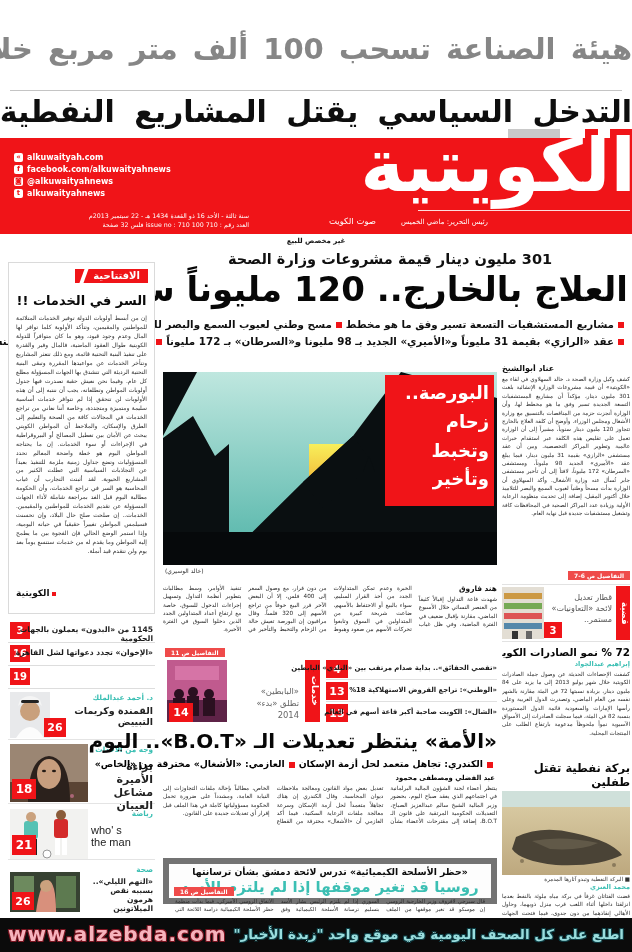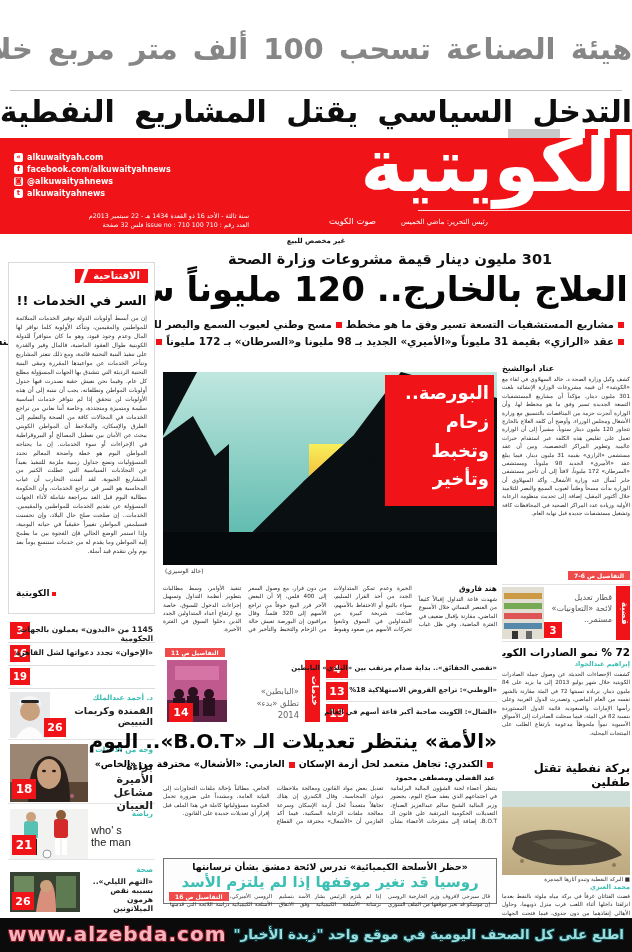--- a/index.html
+++ b/index.html
@@ -95,21 +95,21 @@
   .svc-text{position:absolute;right:0;top:6px;font-size:6.9px;font-weight:bold;color:#1a1a1a;white-space:nowrap;}
 
   
   .bot{position:absolute;top:729px;left:163px;width:334px;text-align:center;}
   .bot-headline{font-size:20px;font-weight:bold;color:#070707;white-space:nowrap;}
   .bot-subs{margin-top:5px;font-size:9.3px;font-weight:bold;white-space:nowrap;}
   .bot-byline{text-align:right;font-size:6.8px;font-weight:bold;margin:5px 2px 2px;}
   .bot-body{column-count:3;column-gap:7px;font-size:5.7px;line-height:1.45;text-align:justify;color:#2b2b2b;height:64px;overflow:hidden;}
 
   
-  .russia{position:absolute;top:858px;left:163px;width:334px;height:46px;border:1px solid #737373;background:#fdfdfd;padding:2px 6px;text-align:center;}
+  .russia{position:absolute;top:858px;left:163px;width:334px;height:46px;border:6px solid #737373;background:#fdfdfd;padding:2px 6px;text-align:center;}
   .ru-kicker{font-size:9.3px;font-weight:bold;color:#0c0c0c;}
   .ru-headline{font-size:15px;font-weight:bold;color:var(--teal);margin-top:1px;}
   .ru-body{margin-top:2px;column-count:3;column-gap:7px;font-size:5.4px;line-height:1.4;text-align:justify;color:#2b2b2b;height:22px;overflow:hidden;}
   .tag16{position:absolute;left:5px;bottom:2px;}
 
   
   .right-col{position:absolute;top:364px;left:502px;width:128px;height:585px;overflow:hidden;}
   .rc-byline{font-size:8px;font-weight:bold;text-align:left;color:#111;}
   .rc-body{font-size:5.6px;line-height:1.5;text-align:justify;color:#2b2b2b;height:186px;overflow:hidden;margin-top:2px;}
   .rc-tagline{text-align:right;margin:2px 0;}

